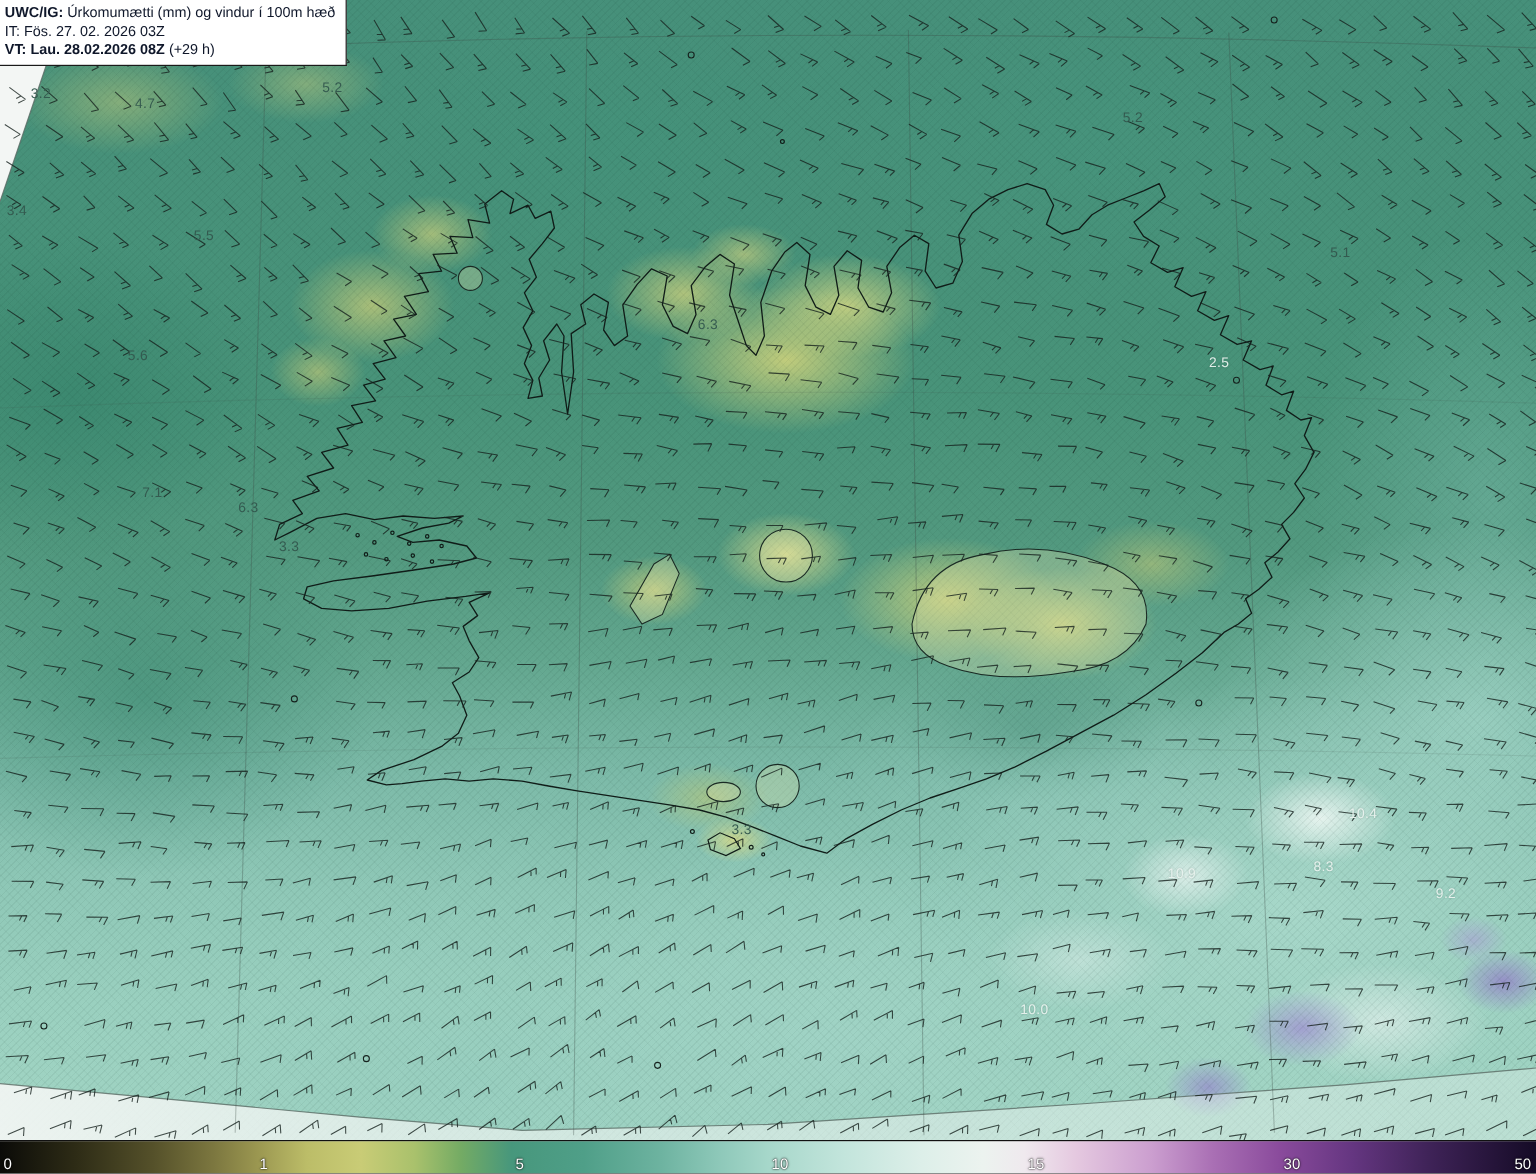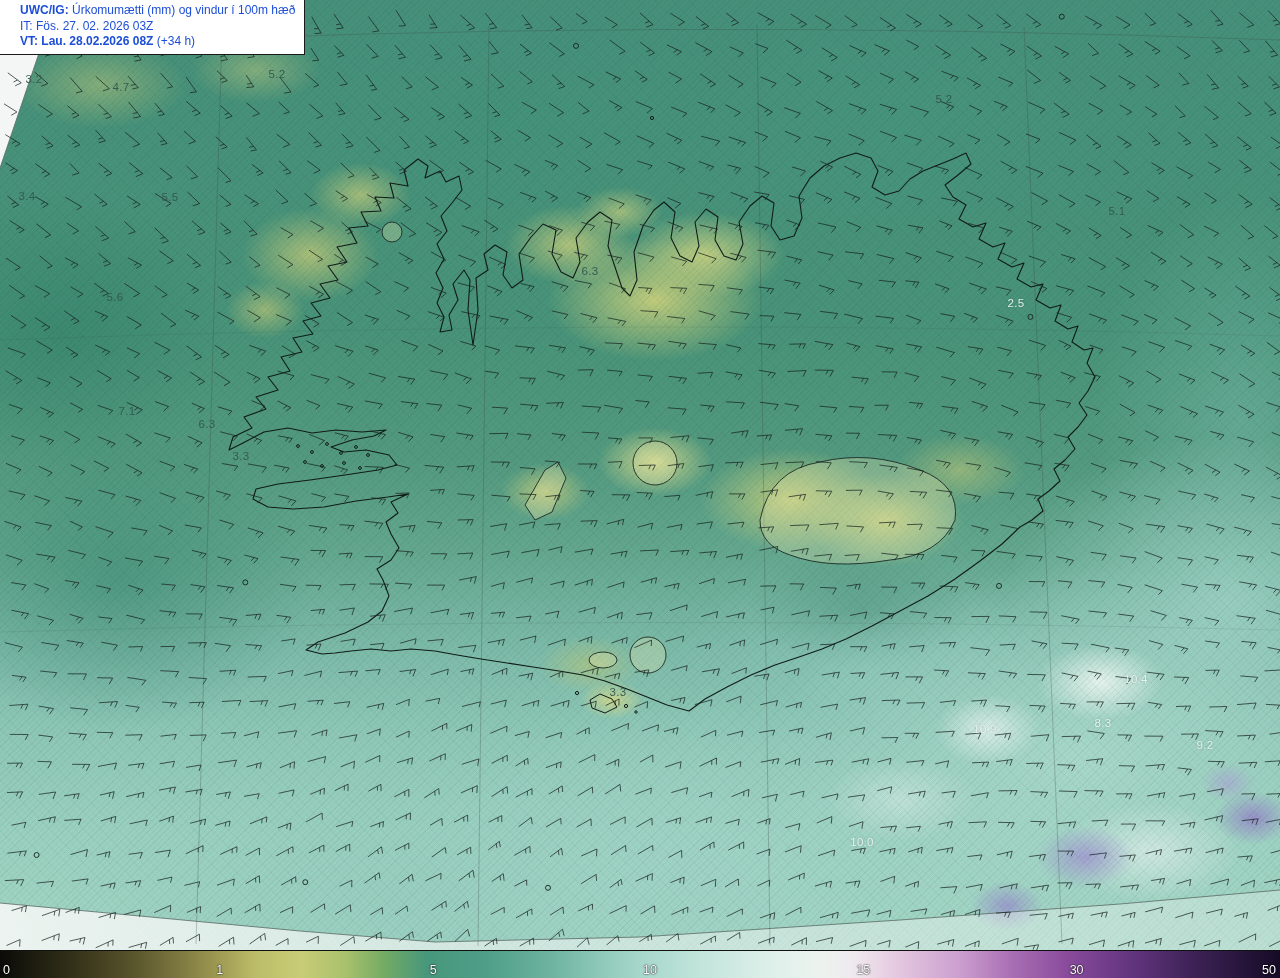--- a/index.html
+++ b/index.html
@@ -65,22 +65,22 @@
   
   .labels{position:absolute;left:0;top:0;width:1280px;height:950px;}
   .val-label{
     position:absolute;transform:translate(-50%,-50%);
     font-size:11.5px;color:#33584e;letter-spacing:.3px;opacity:.95;white-space:nowrap;
   }
   .val-label.light{color:#e9f3ef;text-shadow:0 0 2px rgba(40,70,60,.35);}
   
   .titlebox{
     position:absolute;left:0;top:0;background:#ffffff;border:1px solid #1a1a1a;
-    border-left:none;border-top:none;padding:3px 9px 4px 20px;line-height:1.3;
-    font-size:12px;color:#1d4ed8;z-index:5;max-width:330px;
+    border-left:none;border-top:none;padding:3px 9px 4px 4px;line-height:1.3;
+    font-size:12px;color:#0f172a;z-index:5;max-width:330px;
   }
   .titlebox b{font-weight:bold;}
   
   .colorbar{
     position:absolute;left:0;bottom:0;width:1280px;height:28px;
     border-top:1px solid #111;box-sizing:border-box;z-index:6;
   }
   .cb-tick{
     position:absolute;bottom:1px;font-size:12.5px;color:#ffffff;
     text-shadow:0 0 2px rgba(0,0,0,.8),0 0 1px rgba(0,0,0,.9);
@@ -162,41 +162,41 @@
         <circle cx="305.3" cy="882.2" r="2.5" fill="none" stroke="#16221e" stroke-width="0.9"></circle>
         <circle cx="548.0" cy="887.8" r="2.5" fill="none" stroke="#16221e" stroke-width="0.9"></circle>
       </g>
   </svg>
 
   <div class="labels" id="labels">
       <div class="val-label" style="left: 34px; top: 79px;">3.2</div>
       <div class="val-label" style="left: 121px; top: 87px;">4.7</div>
       <div class="val-label" style="left: 277px; top: 74px;">5.2</div>
       <div class="val-label" style="left: 944px; top: 99px;">5.2</div>
-      <div class="val-label" style="left: 27px; top: 176px; margin-top: 20px;">3.4</div>
+      <div class="val-label" style="left: 14px; top: 176px;">3.4</div>
       <div class="val-label" style="left: 170px; top: 197px;">5.5</div>
       <div class="val-label" style="left: 1117px; top: 211px;">5.1</div>
       <div class="val-label" style="left: 115px; top: 297px;">5.6</div>
       <div class="val-label" style="left: 590px; top: 271px;">6.3</div>
       <div class="val-label light" style="left: 1016px; top: 303px;">2.5</div>
       <div class="val-label" style="left: 127px; top: 411px;">7.1</div>
       <div class="val-label" style="left: 207px; top: 424px;">6.3</div>
       <div class="val-label" style="left: 241px; top: 456px;">3.3</div>
       <div class="val-label" style="left: 618px; top: 692px;">3.3</div>
       <div class="val-label light" style="left: 1100px; top: 679px; margin-left: 36px;">10.4</div>
       <div class="val-label light" style="left: 985px; top: 729px;">10.9</div>
       <div class="val-label light" style="left: 1103px; top: 723px;">8.3</div>
       <div class="val-label light" style="left: 862px; top: 814px; margin-top: 28px;">10.0</div>
       <div class="val-label light" style="left: 1205px; top: 745px;">9.2</div>
     </div>
 
   <div class="titlebox">
     <div><b>UWC/IG:</b><span> Úrkomumætti (mm) og vindur í 100m hæð</span></div>
     <div>IT: Fös. 27. 02. 2026 03Z</div>
-    <div><b>VT: Lau. 28.02.2026 08Z</b><span> (+34 h)</span></div>
+    <div><b>VT: Lau. 28.02.2026 08Z</b><span> (+29 h)</span></div>
   </div>
 
   <div class="colorbar" id="colorbar" style="background: linear-gradient(90deg, rgb(11, 11, 8) 0%, rgb(46, 44, 22) 5%, rgb(85, 81, 42) 10%, rgb(125, 120, 64) 14%, rgb(154, 150, 80) 16.7%, rgb(188, 189, 104) 20%, rgb(201, 204, 118) 23.5%, rgb(169, 193, 108) 27%, rgb(116, 171, 100) 30%, rgb(71, 151, 124) 33.3%, rgb(79, 159, 136) 38%, rgb(109, 179, 160) 43%, rgb(143, 201, 186) 47%, rgb(166, 215, 202) 50%, rgb(195, 229, 220) 55%, rgb(221, 239, 233) 60%, rgb(236, 243, 239) 64%, rgb(239, 233, 238) 66.7%, rgb(229, 201, 224) 70%, rgb(203, 158, 207) 75%, rgb(169, 111, 180) 79%, rgb(138, 75, 156) 83.3%, rgb(101, 54, 129) 88%, rgb(63, 35, 88) 93%, rgb(21, 11, 38) 100%);">
       <span class="cb-tick" style="left: calc(0% + 3px);">0</span>
       <span class="cb-tick" style="left: calc(16.6667% + 3px);">1</span>
       <span class="cb-tick" style="left: calc(33.3333% + 3px);">5</span>
       <span class="cb-tick" style="left: calc(50% + 3px);">10</span>
       <span class="cb-tick" style="left: calc(66.6667% + 3px);">15</span>
       <span class="cb-tick" style="left: calc(83.3333% + 3px);">30</span>
       <span class="cb-tick" style="right: 4px;">50</span>

